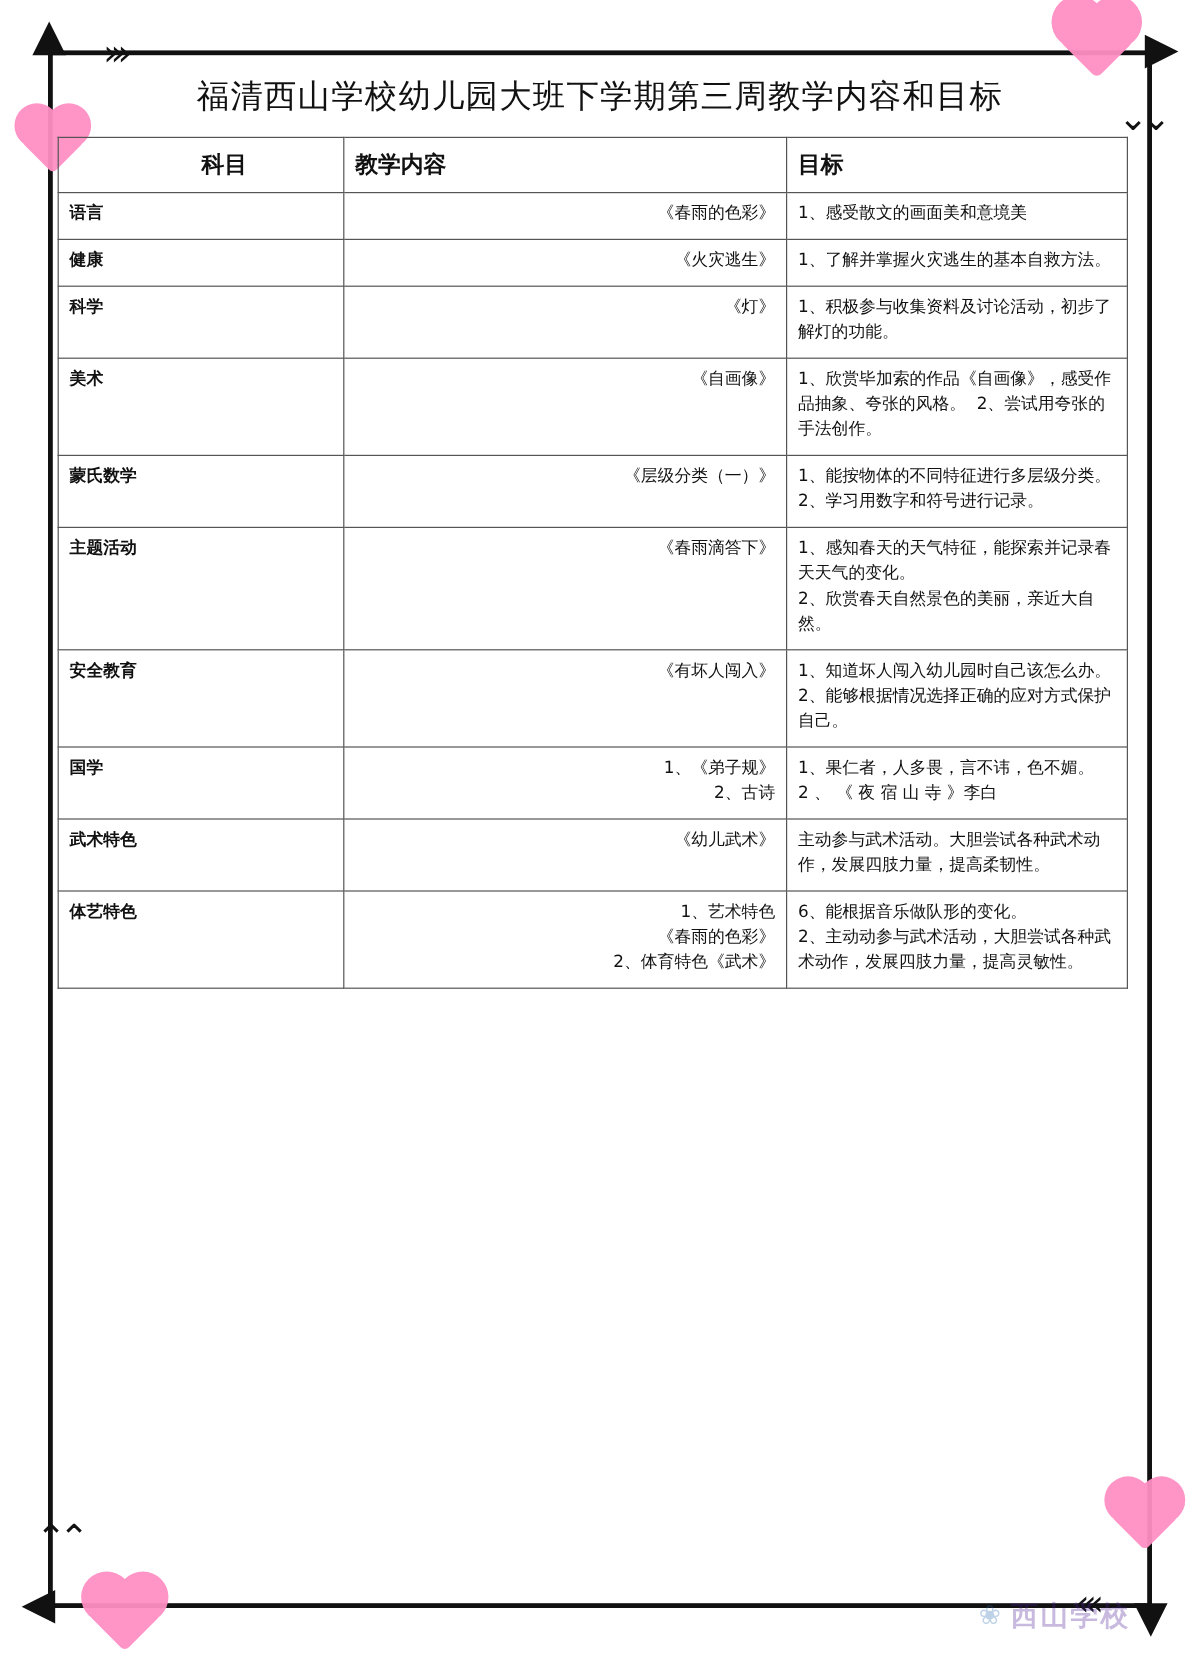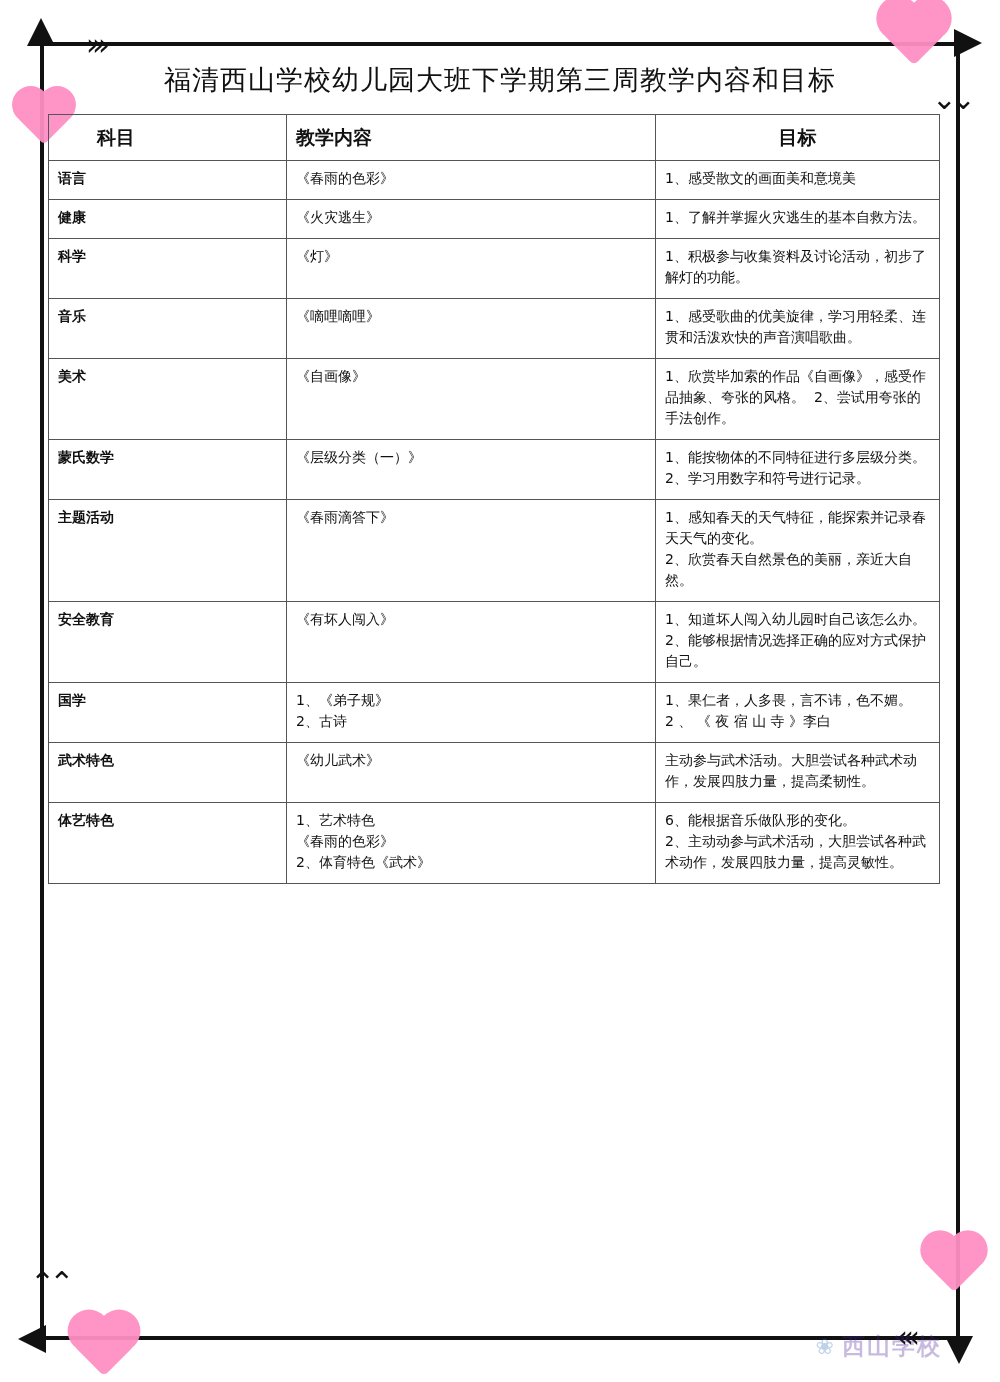--- a/index.html
+++ b/index.html
@@ -132,25 +132,25 @@
     color: #111;
     font-family: "DejaVu Sans", sans-serif;
   }
   thead th {
     font-weight: bold;
     padding-top: 8px;
     padding-bottom: 8px;
     font-size: 19px;
   }
   th.col-subject, td.col-subject { width: 180px; }
-  th.col-content, td.col-content { width: 350px; }
+  th.col-content, td.col-content { width: 350px; text-align: right; }
   th.col-goal,    td.col-goal    { width: auto; }
   thead th.col-content { text-align: left; margin-top: 16px; }
-  thead th.col-subject { text-align: left; padding-left: 48px; }
-  thead th.col-goal    { text-align: center; }
+  thead th.col-subject { text-align: center; padding-left: 48px; }
+  thead th.col-goal    { text-align: left; }
 
   td.col-subject { font-weight: bold; }
   .cell-line { display: block; white-space: pre-wrap; }
 
   
   .watermark {
     position: absolute;
     right: 58px;
     bottom: 20px;
     display: flex;
@@ -229,29 +229,20 @@
           <tr>
             <td class="col-subject">科学</td>
             <td class="col-content">
               <span class="cell-line">《灯》</span>
             </td>
             <td class="col-goal">
               <span class="cell-line">1、积极参与收集资料及讨论活动，初步了解灯的功能。</span>
             </td>
           </tr>
           <tr>
-            <td class="col-subject">音乐</td>
-            <td class="col-content">
-              <span class="cell-line">《嘀哩嘀哩》</span>
-            </td>
-            <td class="col-goal">
-              <span class="cell-line">1、感受歌曲的优美旋律，学习用轻柔、连贯和活泼欢快的声音演唱歌曲。</span>
-            </td>
-          </tr>
-          <tr>
             <td class="col-subject">美术</td>
             <td class="col-content">
               <span class="cell-line">《自画像》</span>
             </td>
             <td class="col-goal">
               <span class="cell-line">1、欣赏毕加索的作品《自画像》，感受作品抽象、夸张的风格。  2、尝试用夸张的手法创作。</span>
             </td>
           </tr>
           <tr>
             <td class="col-subject">蒙氏数学</td>

